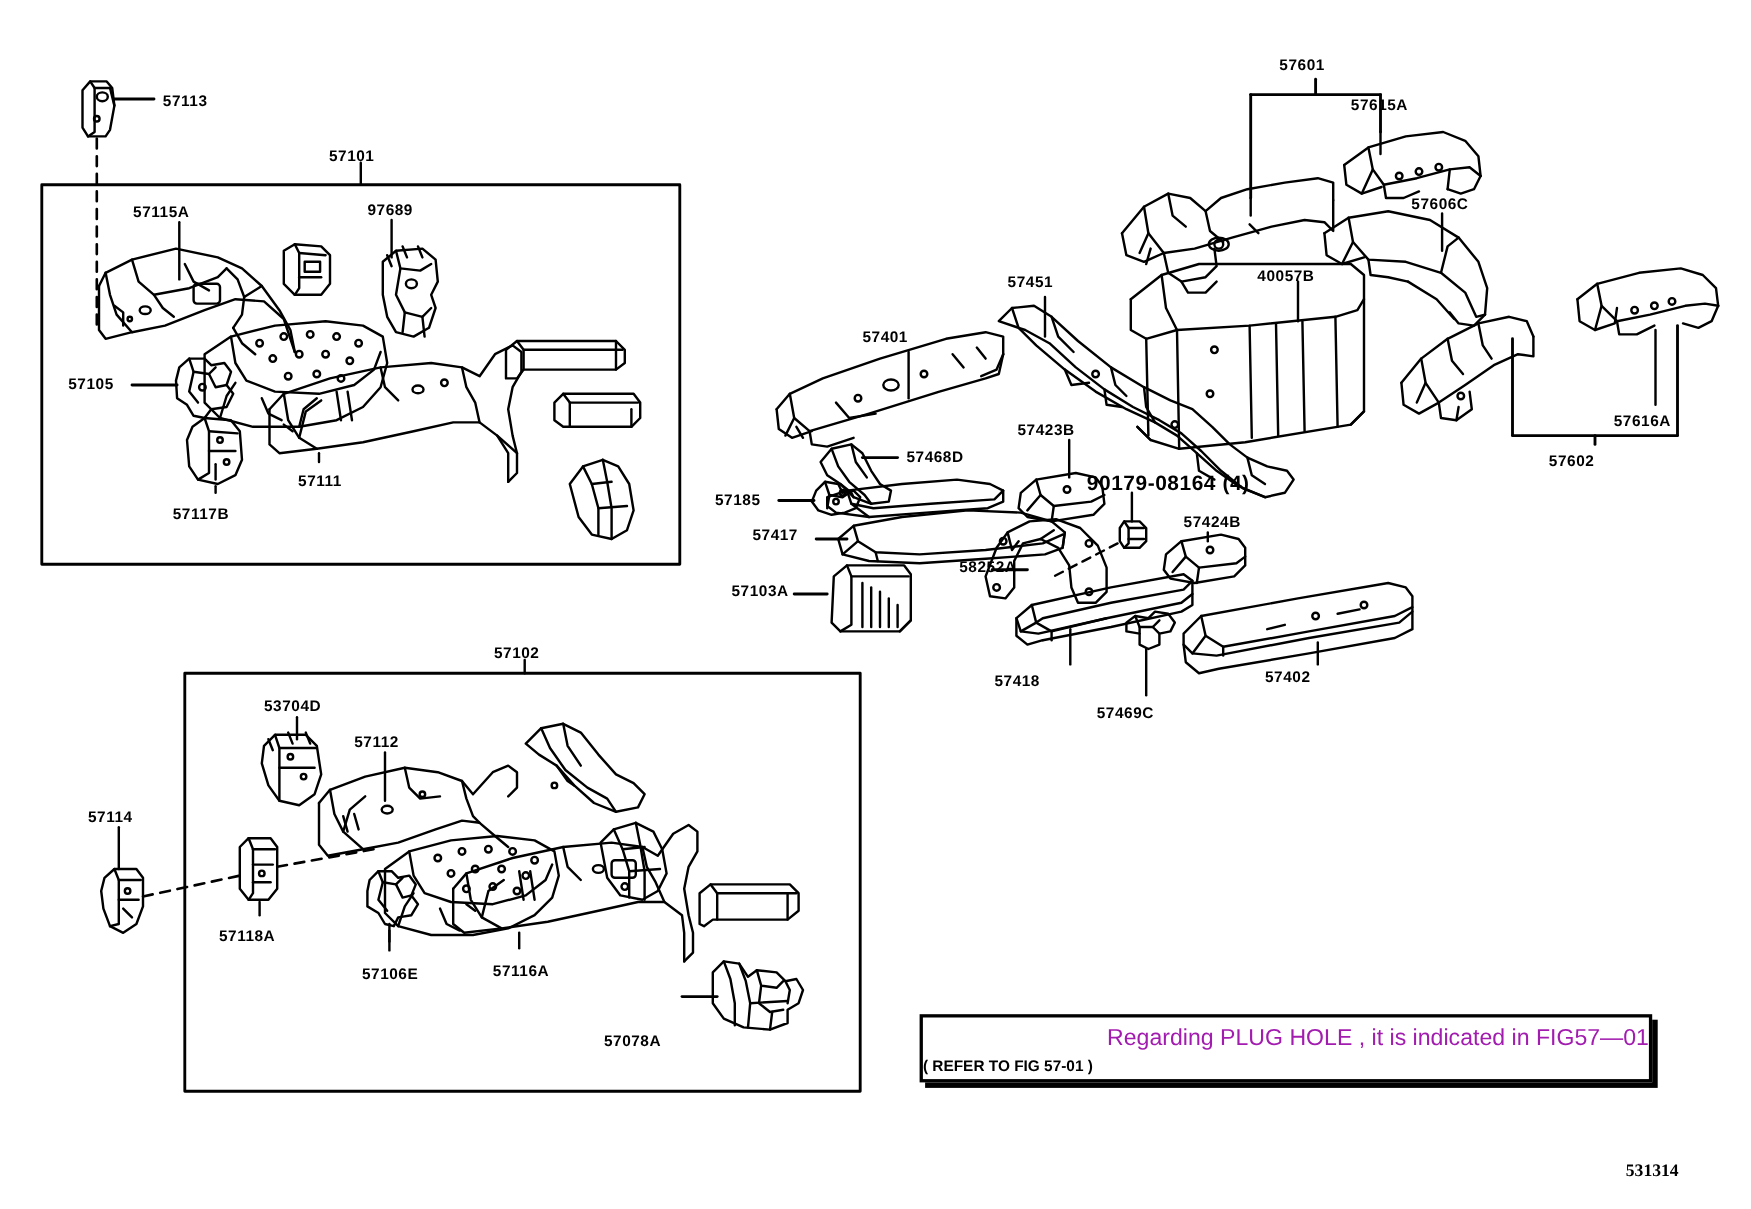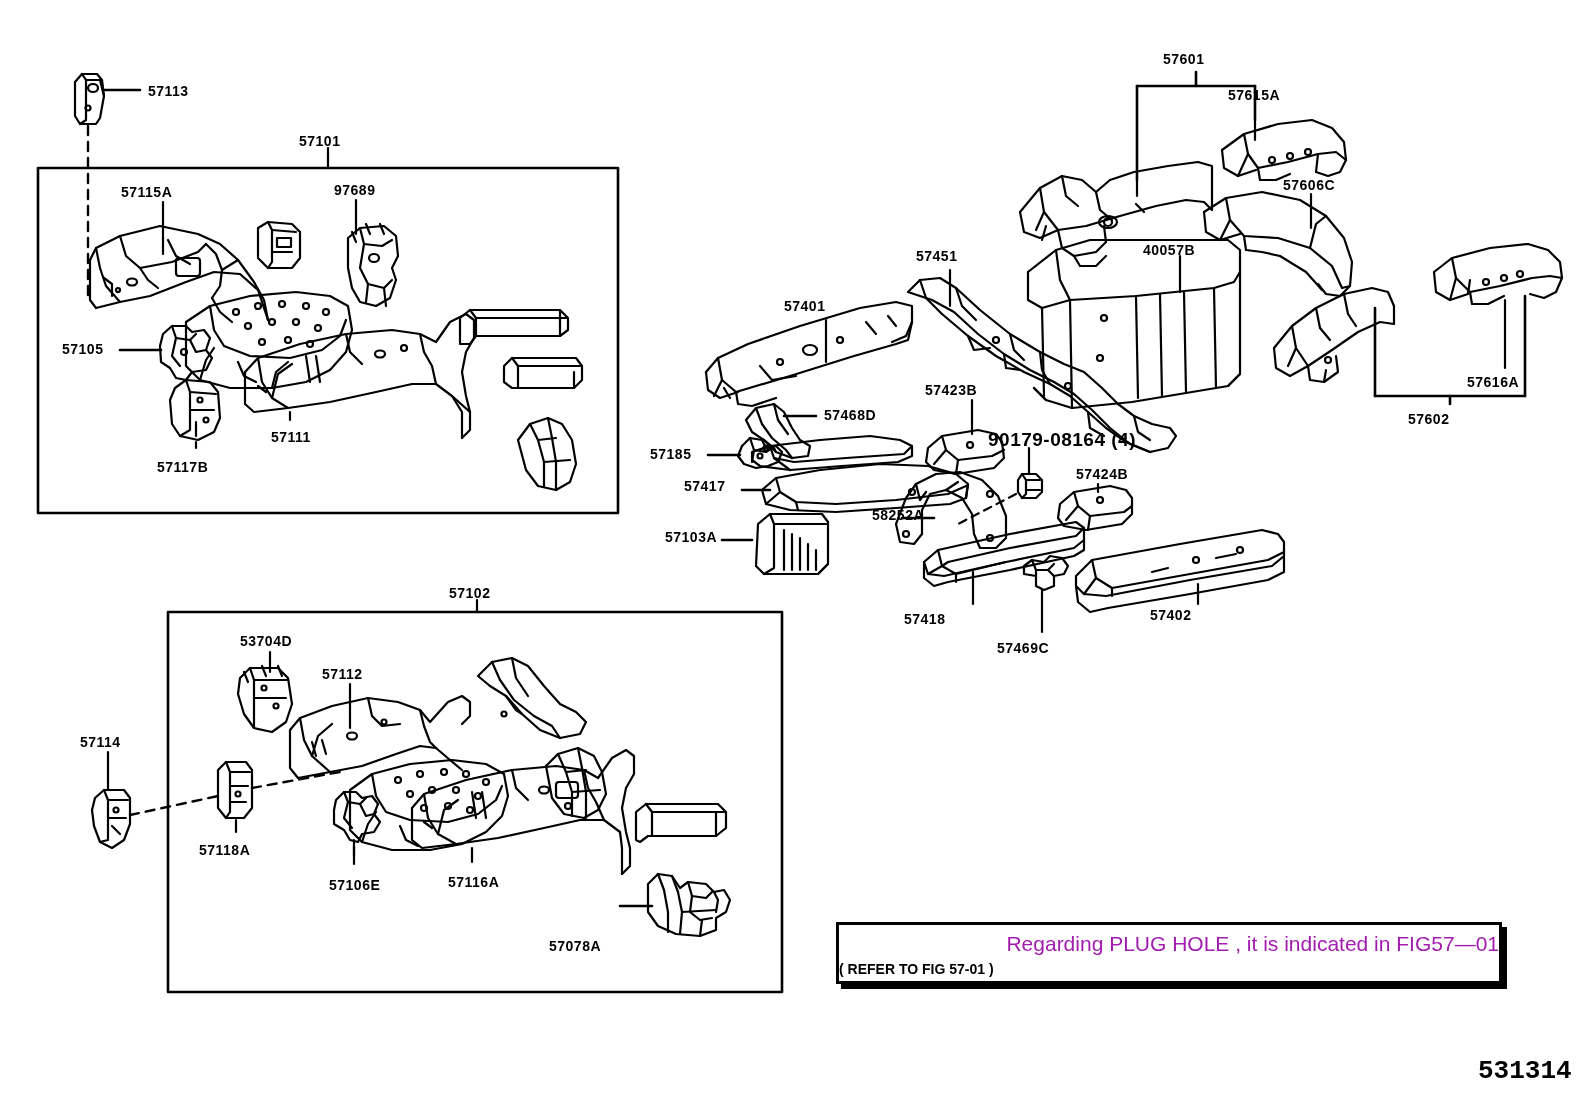--- a/index.html
+++ b/index.html
@@ -64,23 +64,23 @@
     font-family: "Liberation Sans", sans-serif;
     font-weight: bold;
     font-size: 14px;
     color: #000;
     white-space: nowrap;
   }
   .figno {
     position: absolute;
     left: 1478px;
     top: 1056px;
-    font-family: Liberation Mono, monospace;
+    font-family: Liberation Serif, serif;
     font-weight: bold;
-    font-size: 26px;
+    font-size: 16px;
     color: #000;
     text-align: center;
   }
 </style>
 </head>
 <body>
 
 <div id="page">
 
   <svg id="art" viewBox="0 0 1592 1099">

